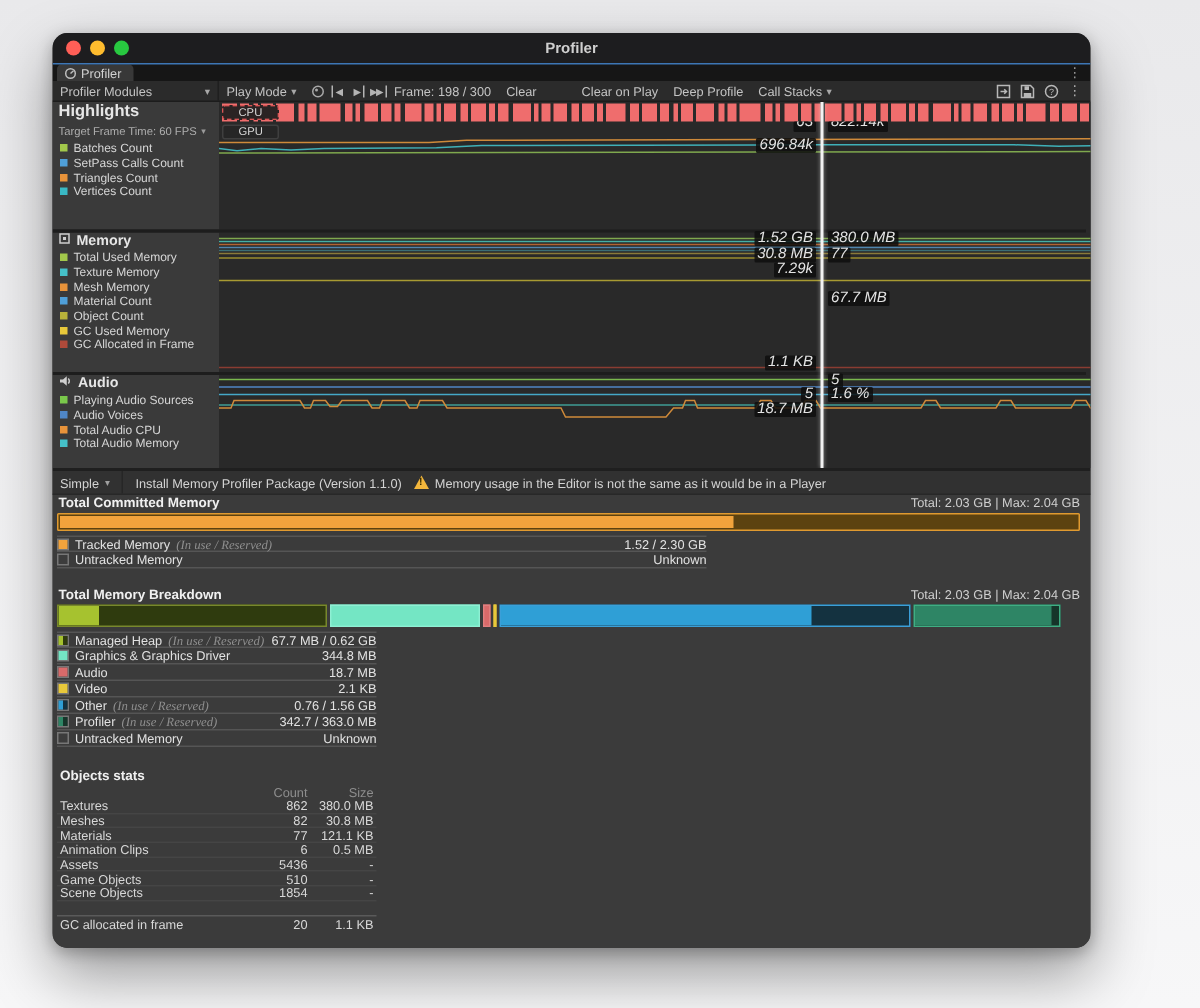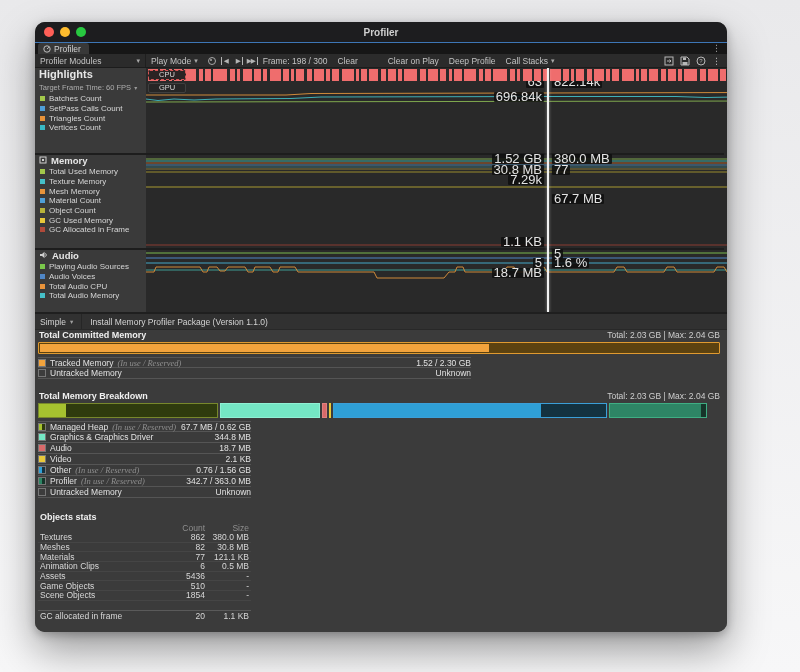--- a/index.html
+++ b/index.html
@@ -49,22 +49,22 @@
   #chart { position:absolute; left:111px; top:0; width:616px; height:244px; background:#292929; overflow:hidden; }
   #cpu-bars { position:absolute; left:0; top:0; width:616px; height:14px; }
   #cpu-bars i { position:absolute; top:1px; height:12px; }
   #lines { position:absolute; left:0; top:0; }
   .chip { position:absolute; font-size:7.5px; color:#d8d8d8; background:#262626; border:1px solid #3f3f3f;
           border-radius:2px; padding:0 10px; line-height:8px; height:10px; display:flex; align-items:center; z-index:6; }
   .chip.cpu { left:2px; top:2px; border:1px dashed #d85555; background:#2b2323; }
   .chip.gpu { left:2px; top:15px; }
   #frame-line { position:absolute; left:401px; top:0; width:2px; height:244px; background:#f2f2f2; z-index:7;
                 box-shadow:0 0 3px rgba(255,255,255,.5); }
-  .clabel { position:absolute; z-index:8; background:rgba(14,14,14,.85); color:#e4e4e4; font-size:13px;
-            line-height:10px; padding:0 2px; border-radius:1px; white-space:nowrap; }
+  .clabel { position:absolute; z-index:8; background:rgba(14,14,14,.85); color:#e4e4e4; font-size:10px;
+            line-height:10px; padding:0 2px; border-radius:1px; white-space:nowrap;font-style:italic; }
   .clabel.clip { height:7px; overflow:hidden; }
   .clabel.clip span { display:block; margin-top:-4px; }
   
   .details { position:relative; height:320px; background:#3b3b3b; border-top:2px solid #1f1f1f; color:#d8d8d8; }
   .dtoolbar { height:16px; background:#313131; border-bottom:1px solid #282828; display:flex; align-items:center;
               font-size:8.5px; color:#d4d4d4; }
   .dd-simple { display:flex; gap:4px; align-items:center; padding:0 8px 0 5px; border-right:1px solid #262626; height:100%; }
   .dd-simple .arr { font-size:6.5px; color:#a0a0a0; }
   .install { padding:0 8px; }
   .warn-wrap { display:flex; align-items:center; gap:4px; }
@@ -373,20 +373,24 @@
         <div class="sep" style="top: 180px;"></div>
       </div>
 
     <div class="details">
       <div class="dtoolbar">
         <div class="dd-simple">
           <span>Simple</span>
             <span class="arr">▾</span>
         </div>
         <div class="install">Install Memory Profiler Package (Version 1.1.0)</div>
+        <div class="warn-wrap">
+          <span class="warn-tri"></span>
+          <span>Memory usage in the Editor is not the same as it would be in a Player</span>
+        </div>
       </div>
 
 
       <div class="sect-head">
         <span class="sect-title">Total Committed Memory</span>
         <span class="sect-total">Total: 2.03 GB | Max: 2.04 GB</span>
       </div>
       <div class="hbar committed" id="committed-bar" style="border-color: rgb(224, 154, 48); background: rgb(92, 66, 16);">
           <div class="fill" style="width: 66%; background: rgb(242, 163, 60);"></div>
         </div>

